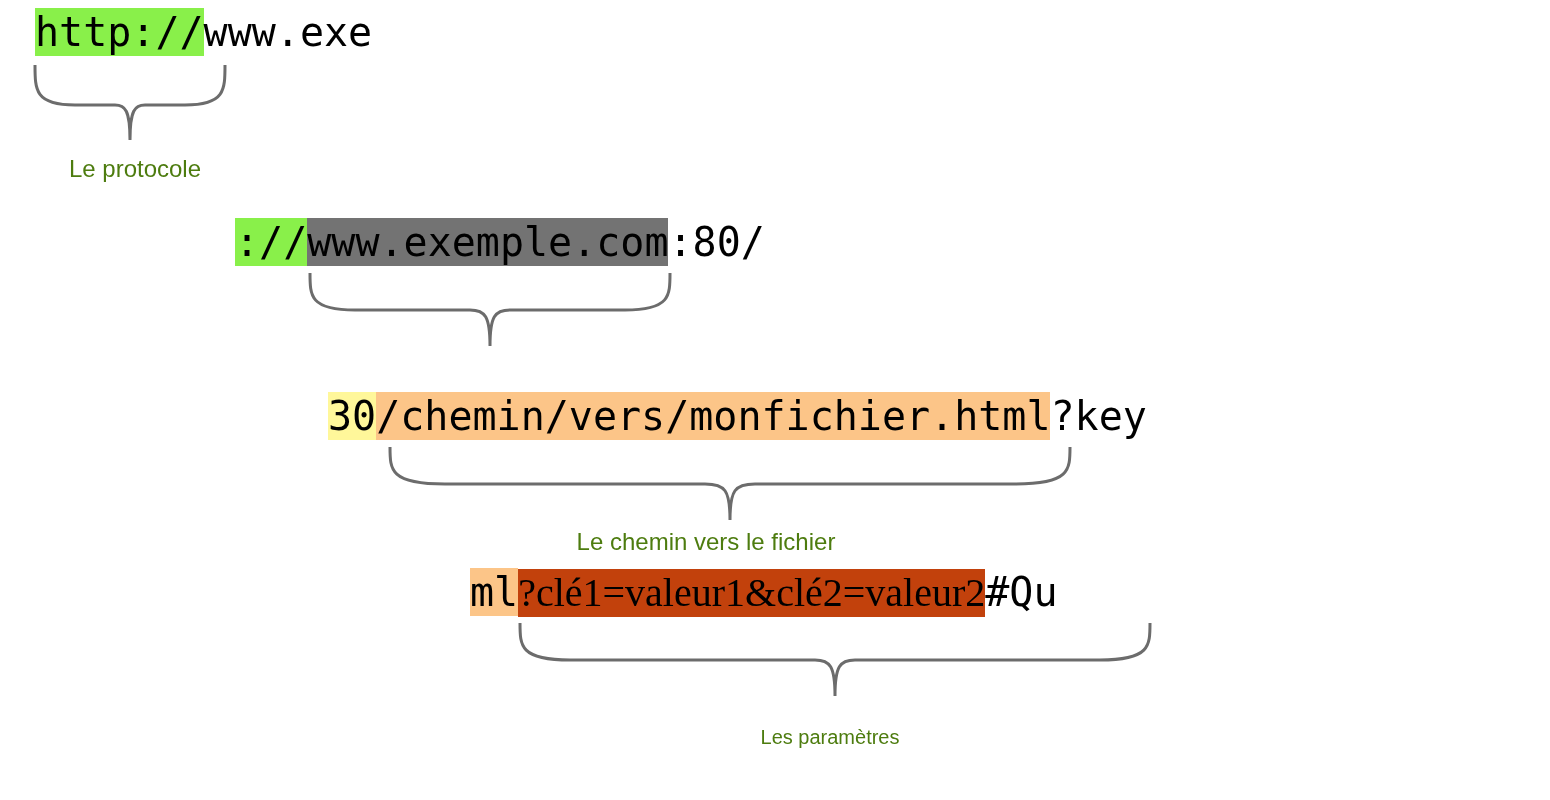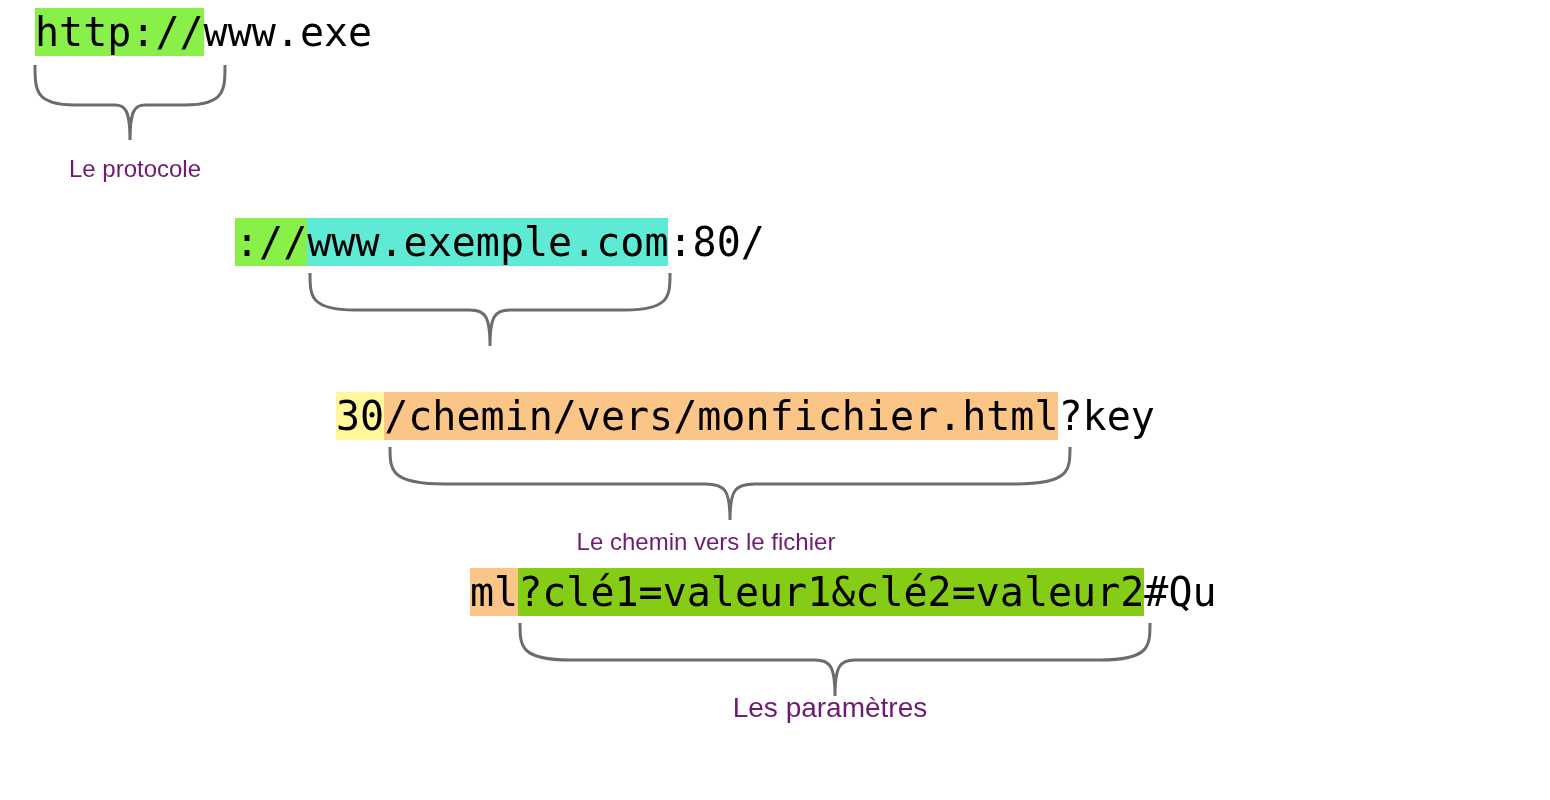--- a/index.html
+++ b/index.html
@@ -1,26 +1,26 @@
 <!DOCTYPE html>
 <html><head>
 <meta charset="utf-8">
 <style>
   html,body{margin:0;padding:0;background:#fff;font-family:sans-serif;}
   .stage{position:relative;width:1550px;height:800px;overflow:hidden;}
   .row{position:absolute;white-space:nowrap;font-family:"DejaVu Sans Mono","Liberation Mono","Courier New",monospace;font-size:40px;line-height:1.2;}
   .seg{display:inline-block;line-height:1.2;padding:0;}
   .hl-green{background:#89f04a;}
-  .hl-blue{background:#5eead4;}
+  .hl-blue{background:#737373;}
   .hl-yellow{background:#fff79a;}
   .hl-orange{background:#fcc588;}
-  .hl-purple{background:#84cc16;}
+  .hl-purple{background:#c2410c;font-family:Liberation Serif, serif;}
   .brace{position:absolute;}
   .brace svg{display:block;}
-  .caption{position:absolute;font-family:sans-serif;font-size:24px;color:#701a75;text-align:center;}
+  .caption{position:absolute;font-family:sans-serif;font-size:24px;color:#4d7c0f;text-align:center;}
 </style>
 </head>
 <body>
 
 <div class="stage">
 
   <div class="row" style="left:35px;top:8px;">
     <span class="seg hl-green">http://</span><span class="seg">www.exe</span>
   </div>
 
@@ -34,35 +34,35 @@
   <div class="row" style="left:235px;top:218px;">
     <span class="seg hl-green">://</span><span class="seg hl-blue">www.exemple.com</span><span class="seg">:80/</span>
   </div>
 
   <div class="brace" style="left:305px;top:268px;">
     <svg width="370" height="85" viewBox="0 0 370 85">
       <path d="M5 5 C5 28 5 42 50 42 L165 42 C180 42 185 48 185 78 M365 5 C365 28 365 42 320 42 L205 42 C190 42 185 48 185 78" fill="none" stroke="#6c6c6c" stroke-width="3"></path>
     </svg>
   </div>
 
-  <div class="row" style="left:336px;top:392px;">
+  <div class="row" style="left:328px;top:392px;">
     <span class="seg hl-yellow">30</span><span class="seg hl-orange">/chemin/vers/monfichier.html</span><span class="seg">?key</span>
   </div>
 
   <div class="brace" style="left:385px;top:442px;">
     <svg width="690" height="85" viewBox="0 0 690 85">
       <path d="M5 5 C5 28 5 42 60 42 L320 42 C340 42 345 48 345 78 M685 5 C685 28 685 42 630 42 L370 42 C350 42 345 48 345 78" fill="none" stroke="#6c6c6c" stroke-width="3"></path>
     </svg>
   </div>
   <div class="caption" style="left:546px;top:528px;width:320px;">Le chemin vers le fichier</div>
 
   <div class="row" style="left:470px;top:568px;">
     <span class="seg hl-orange">ml</span><span class="seg hl-purple">?clé1=valeur1&amp;clé2=valeur2</span><span class="seg">#Qu</span>
   </div>
 
   <div class="brace" style="left:515px;top:618px;">
     <svg width="640" height="85" viewBox="0 0 640 85">
       <path d="M5 5 C5 28 5 42 55 42 L300 42 C315 42 320 48 320 78 M635 5 C635 28 635 42 585 42 L340 42 C325 42 320 48 320 78" fill="none" stroke="#6c6c6c" stroke-width="3"></path>
     </svg>
   </div>
-  <div class="caption" style="left:700px;top:692px;width:260px;font-size:28px;">Les paramètres</div>
+  <div class="caption" style="left:700px;top:726px;width:260px;font-size:20px;">Les paramètres</div>
 
 </div>
 
 </body></html>

